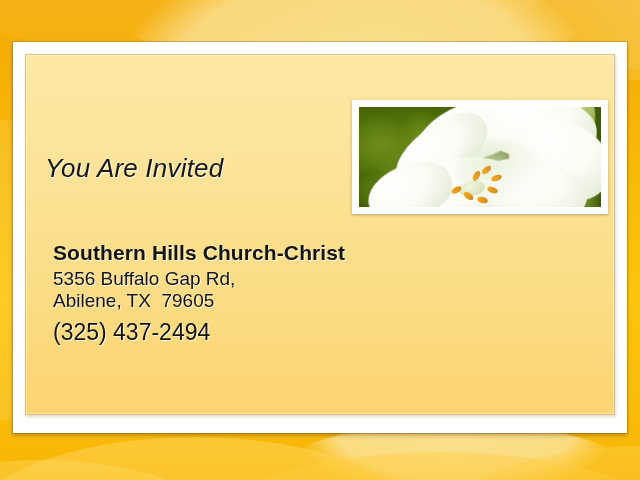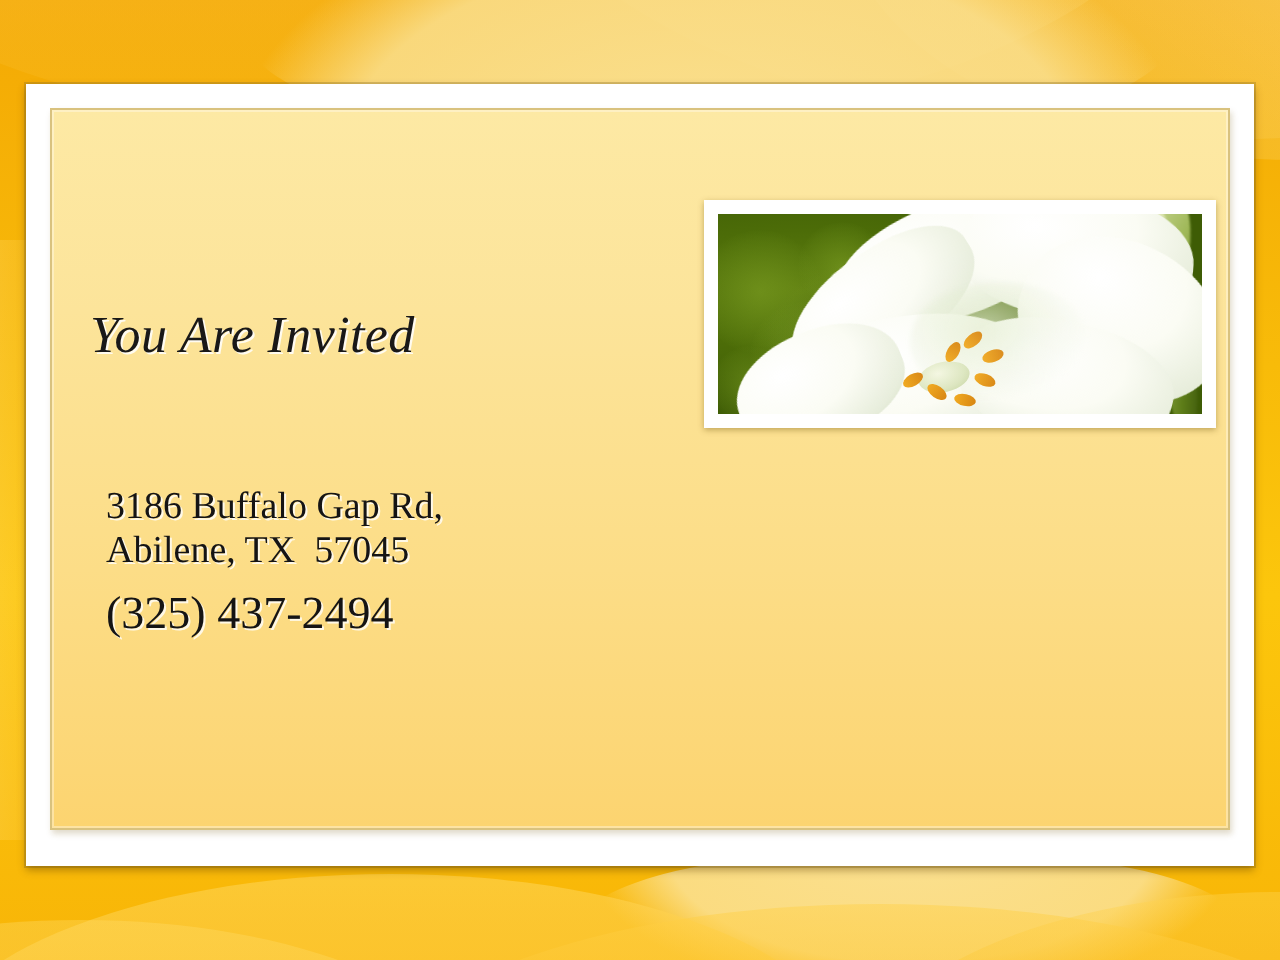--- a/index.html
+++ b/index.html
@@ -6,21 +6,21 @@
     margin: 0;
     padding: 0;
     background: #ffffff;
   }
 
   .slide {
     position: relative;
     width: 640px;
     height: 480px;
     overflow: hidden;
-    font-family: Liberation Serif, serif;
+    font-family: Liberation Sans, sans-serif;
     background: #f6b005;
   }
 
   
   .bg-base {
     position: absolute;
     inset: 0;
     background: linear-gradient(180deg, #f4a904 0%, #f8bb09 38%, #fcc60c 62%, #f8b507 100%);
   }
 
@@ -288,23 +288,24 @@
 
   <div class="outer-frame"></div>
 
   <div class="panel"></div>
 
   <div class="headline">
     <span class="headline-line">You Are Invited</span>
   </div>
 
   <div class="addr">
+    <div class="org-name">Southern Hills Church-Christ</div>
     <div class="addr-lines">
-      <span class="addr-line">3186 Buffalo Gap Rd,</span>
-      <span class="addr-line">Abilene, TX  57045</span>
+      <span class="addr-line">5356 Buffalo Gap Rd,</span>
+      <span class="addr-line">Abilene, TX  79605</span>
     </div>
     <div class="phone">(325) 437-2494</div>
   </div>
 
   <div class="photo-frame">
     <div class="photo">
       <div class="bokeh b1"></div>
       <div class="bokeh b2"></div>
       <div class="bokeh b3"></div>
       <div class="bokeh b4"></div>

